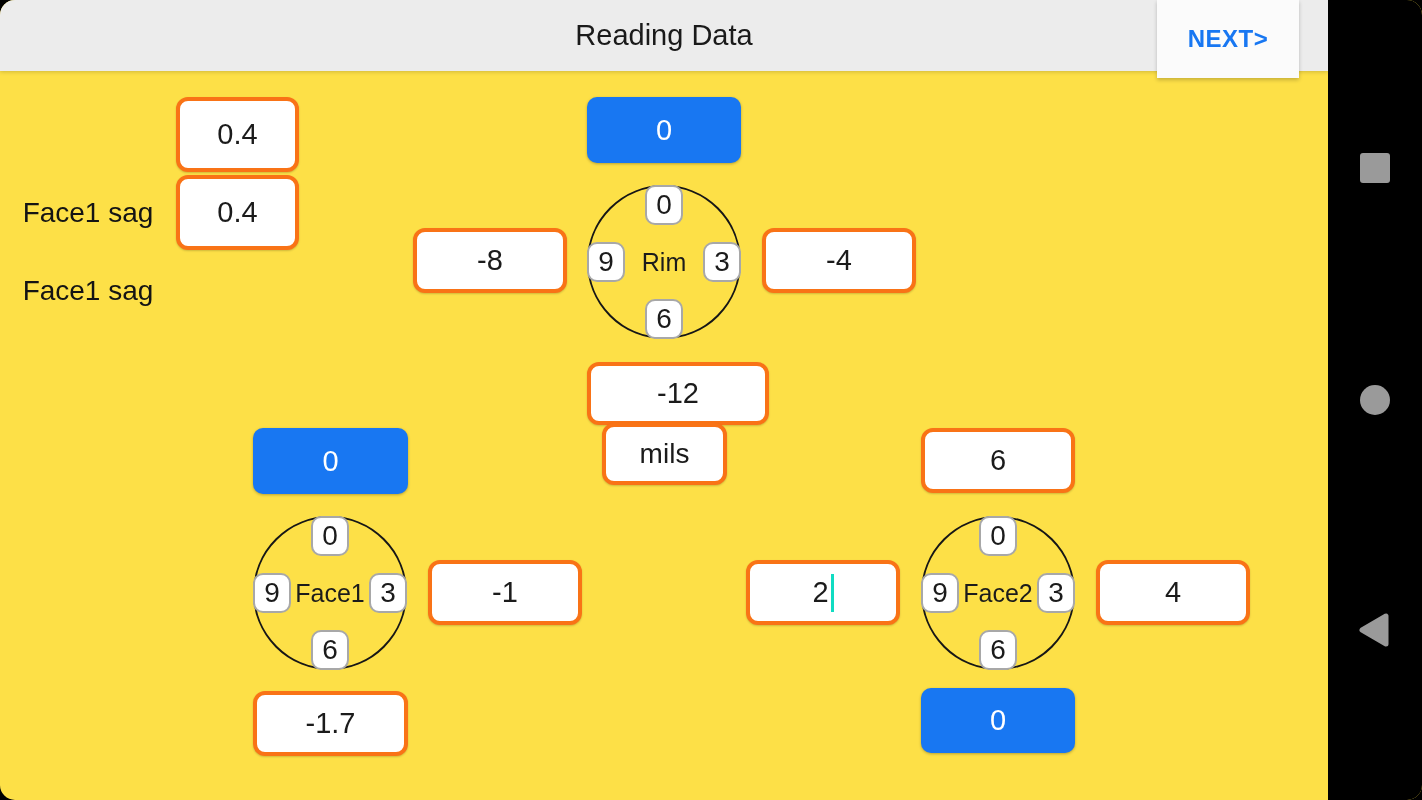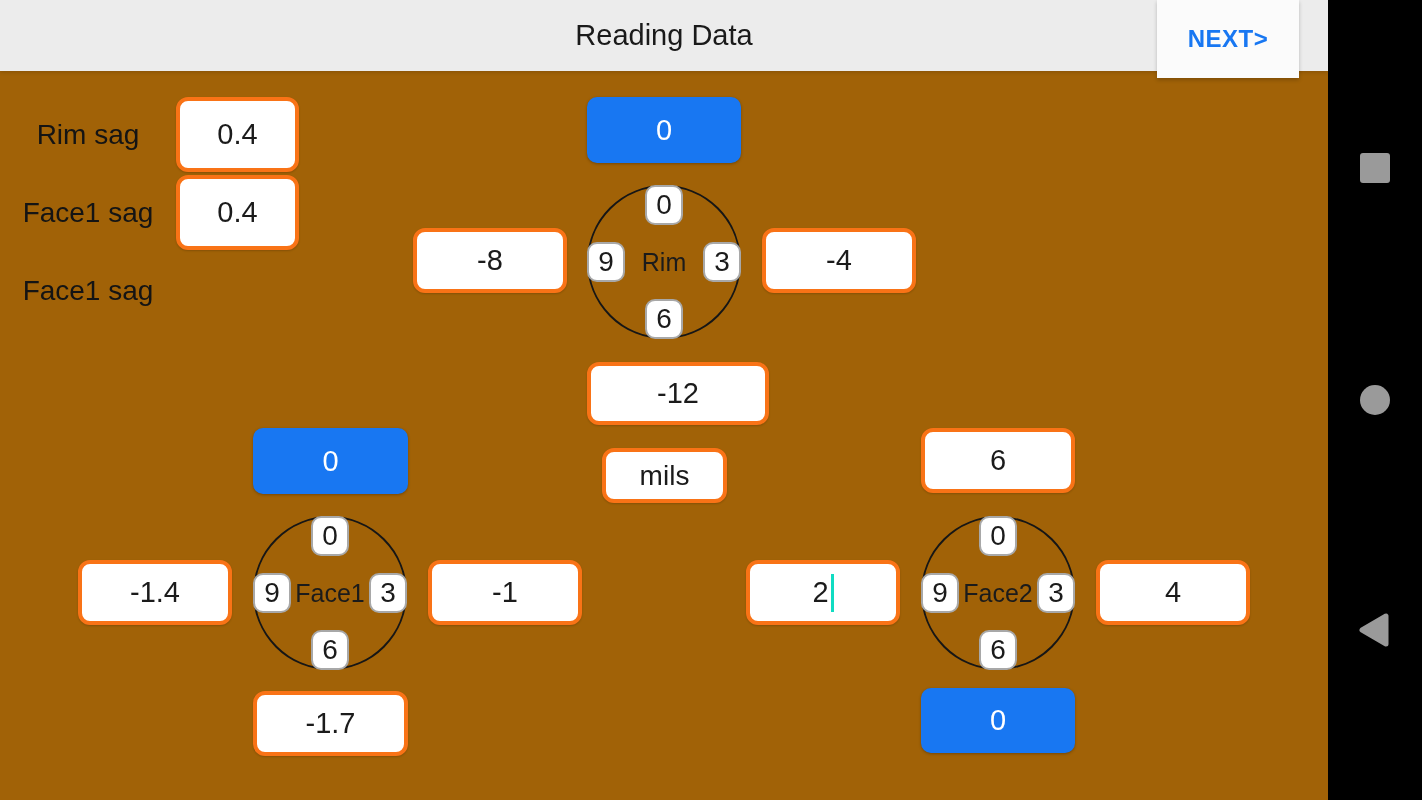--- a/index.html
+++ b/index.html
@@ -3,22 +3,23 @@
 <meta charset="utf-8">
 <style>
   * { margin: 0; padding: 0; box-sizing: border-box; }
   html, body { background: #000; }
   body { font-family: "Liberation Sans", "DejaVu Sans", sans-serif; }
 
   .screen {
     position: relative;
     width: 1422px;
     height: 800px;
-    background: #a16207;
+    background: #fde047;
     overflow: hidden;
+    border-radius: 15px;
   }
 
   
   .topbar {
     position: absolute;
     left: 0; top: 0;
     width: 1328px; height: 71px;
     background: #ececec;
     box-shadow: 0 1px 4px rgba(0,0,0,0.18);
     z-index: 2;
@@ -142,21 +143,20 @@
 
 <div class="screen">
 
   <div class="topbar">
     <div class="topbar-title">Reading Data</div>
   </div>
   <div class="next-panel">
     <span class="next-label">NEXT&gt;</span>
   </div>
 
-  <div class="sag-label" style="top:97px;height:76px;">Rim sag</div>
   <div class="inputbox" style="left:176px;top:97px;width:123px;height:75px;">0.4</div>
 
   <div class="sag-label" style="top:175px;height:75px;">Face1 sag</div>
   <div class="inputbox" style="left:176px;top:175px;width:123px;height:75px;">0.4</div>
 
   <div class="sag-label" style="top:253px;height:76px;">Face1 sag</div>
 
   <button class="zerobtn" style="left:587px;top:97px;width:154px;height:66px;">0</button>
 
   <div class="dial-circle" style="left:587px;top:185px;">
@@ -164,33 +164,32 @@
     <div class="clockbox top">0</div>
     <div class="clockbox right">3</div>
     <div class="clockbox bottom">6</div>
     <div class="clockbox left">9</div>
   </div>
 
   <div class="inputbox" style="left:413px;top:228px;width:154px;height:65px;">-8</div>
   <div class="inputbox" style="left:762px;top:228px;width:154px;height:65px;">-4</div>
   <div class="inputbox" style="left:587px;top:362px;width:182px;height:63px;">-12</div>
 
-  <div class="inputbox" style="left:602px;top:448px;width:125px;height:55px;font-size:28px;">mils</div>
+  <div class="inputbox" style="left:602px;top:423px;width:125px;height:62px;font-size:28px;">mils</div>
 
   <button class="zerobtn" style="left:253px;top:428px;width:155px;height:66px;">0</button>
 
   <div class="dial-circle" style="left:253px;top:516px;">
     <div class="dial-label">Face1</div>
     <div class="clockbox top">0</div>
     <div class="clockbox right">3</div>
     <div class="clockbox bottom">6</div>
     <div class="clockbox left">9</div>
   </div>
 
-  <div class="inputbox" style="left:78px;top:560px;width:154px;height:65px;">-1.4</div>
   <div class="inputbox" style="left:428px;top:560px;width:154px;height:65px;">-1</div>
   <div class="inputbox" style="left:253px;top:691px;width:155px;height:65px;">-1.7</div>
 
   <div class="inputbox" style="left:921px;top:428px;width:154px;height:65px;">6</div>
 
   <div class="dial-circle" style="left:921px;top:516px;">
     <div class="dial-label">Face2</div>
     <div class="clockbox top">0</div>
     <div class="clockbox right">3</div>
     <div class="clockbox bottom">6</div>

